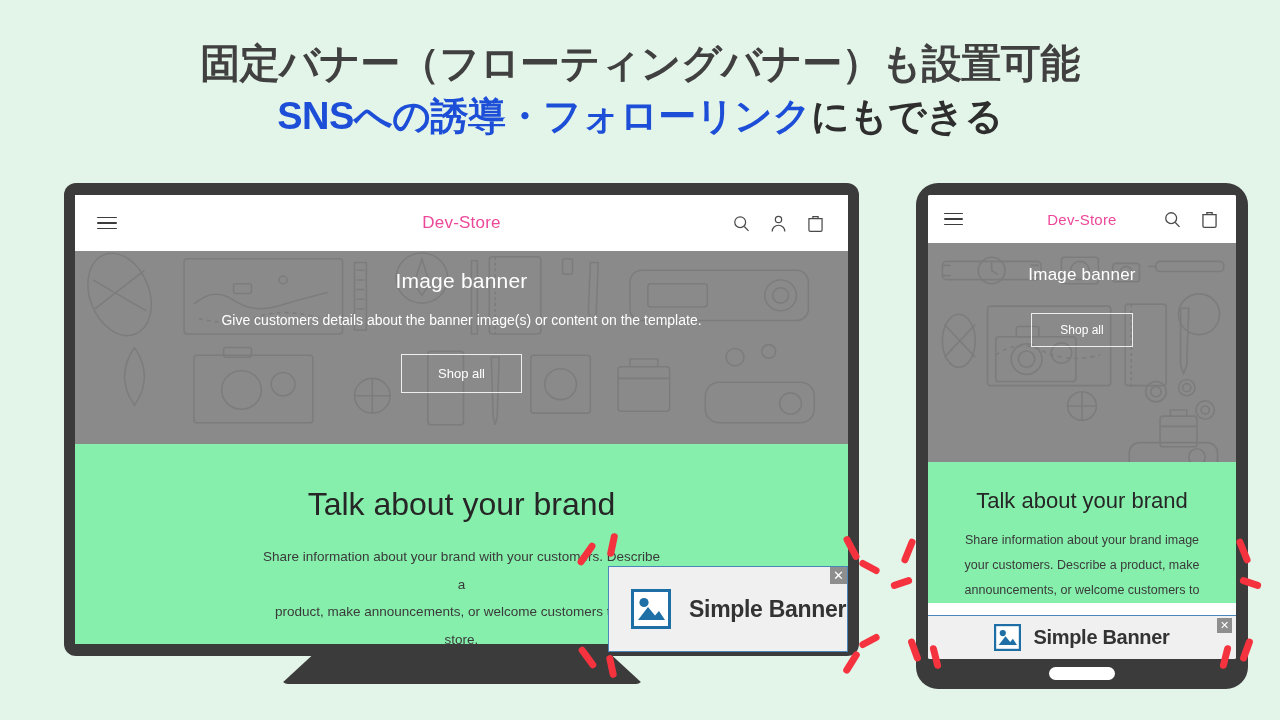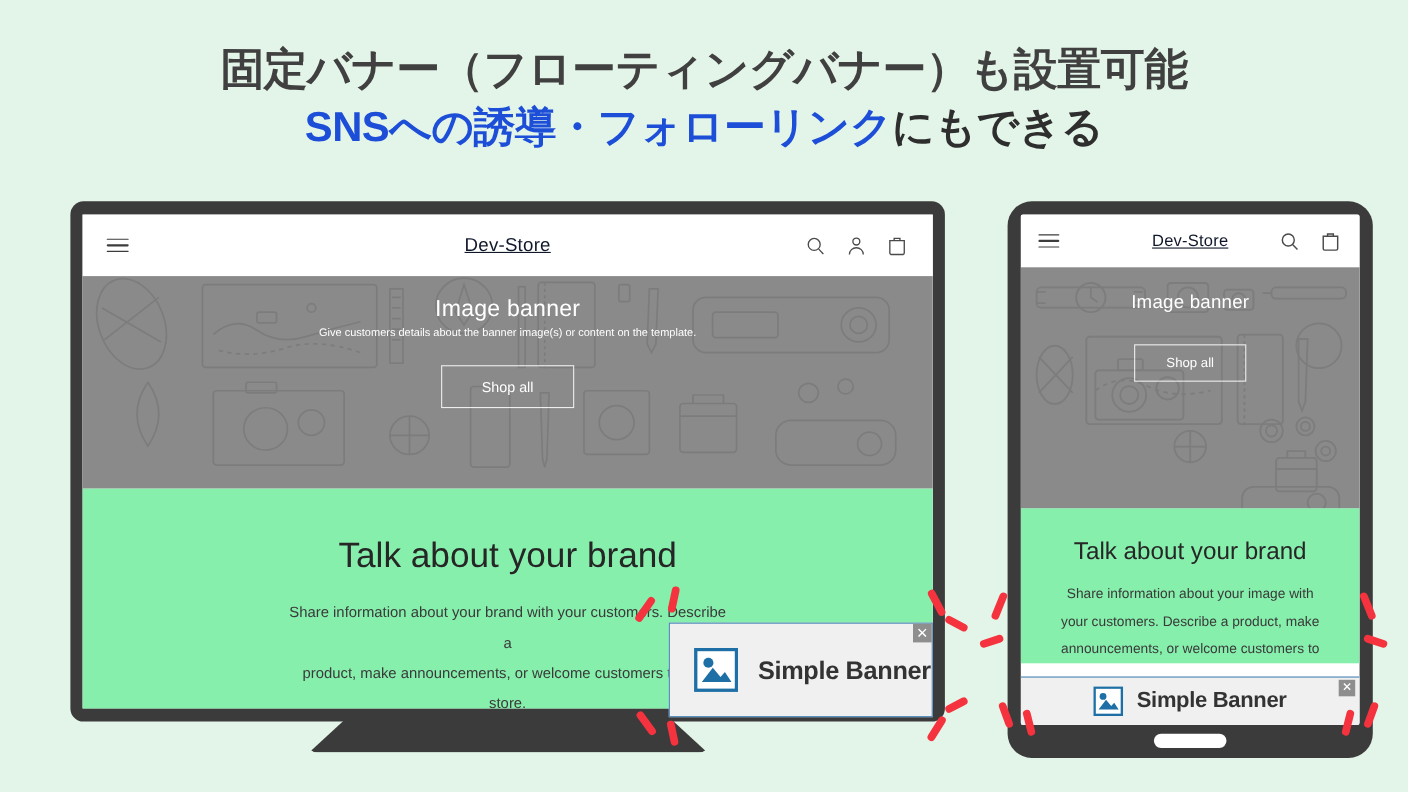--- a/index.html
+++ b/index.html
@@ -79,24 +79,23 @@
   .desk .shop-header { height: 56px; padding: 0 22px; }
   .mob .shop-header { height: 48px; padding: 0 16px; }
   .hamburger { display: flex; flex-direction: column; justify-content: center; gap: 4px; cursor: pointer; }
   .hamburger i { display: block; background: #3c3c3c; height: 1.6px; border-radius: 1px; }
   .desk .hamburger i { width: 20px; }
   .mob .hamburger i { width: 19px; }
   .shop-title {
     position: absolute; left: 0; right: 0;
     text-align: center;
     font-size: 17px;
-    color: #0f172a;
+    color: #ec4899;
     letter-spacing: 0.2px;
     pointer-events: none;
-    text-decoration: underline;
   }
   .mob .shop-title { font-size: 15px; }
   .header-icons { margin-left: auto; display: flex; align-items: center; gap: 16px; z-index: 2; }
   .hicon { width: 21px; height: 21px; display: block; cursor: pointer; }
   .hicon svg { display: block; width: 100%; height: 100%; }
 
   
   .hero {
     position: relative;
     background: #8a8a8a;
@@ -115,21 +114,21 @@
     display: flex;
     flex-direction: column;
     align-items: center;
     color: #fff;
   }
   .desk .hero-inner { padding-top: 18px; }
   .mob .hero-inner { padding-top: 22px; }
   .hero-title { font-size: 21px; font-weight: normal; letter-spacing: .2px; }
   .mob .hero-title { font-size: 17px; }
   .hero-sub {
-    font-size: 10px; text-align: center;
+    font-size: 14px; margin-top: 14px; text-align: center;
     line-height: 1.9;
   }
   .mob .hero-sub { font-size: 12px; max-width: 230px; margin-top: 12px; }
   .shop-all-btn {
     margin-top: 20px;
     border: 1px solid rgba(255,255,255,.85);
     color: #fff;
     font-size: 13px;
     padding: 11px 36px;
     background: transparent;
@@ -418,21 +417,21 @@
         <div class="hero-title">Image banner</div>
         <div class="hero-sub">
         </div>
         <button class="shop-all-btn">Shop all</button>
       </div>
     </div>
 
     <div class="brand-sec">
       <div class="brand-title">Talk about your brand</div>
       <div class="brand-body">
-        <div>Share information about your image with</div>
+        <div>Share information about your brand image</div>
         <div>your customers. Describe a product, make</div>
         <div>announcements, or welcome customers to</div>
       </div>
     </div>
 
     <div class="sb-popup sb-mobile">
       <span class="sb-icon">
         <svg viewBox="0 0 40 40">
           <rect x="1.5" y="1.5" width="37" height="37" fill="#ffffff" stroke="#1d6fa5" stroke-width="3.5"></rect>
           <circle cx="13" cy="13.5" r="4.6" fill="#1d6fa5"></circle>

